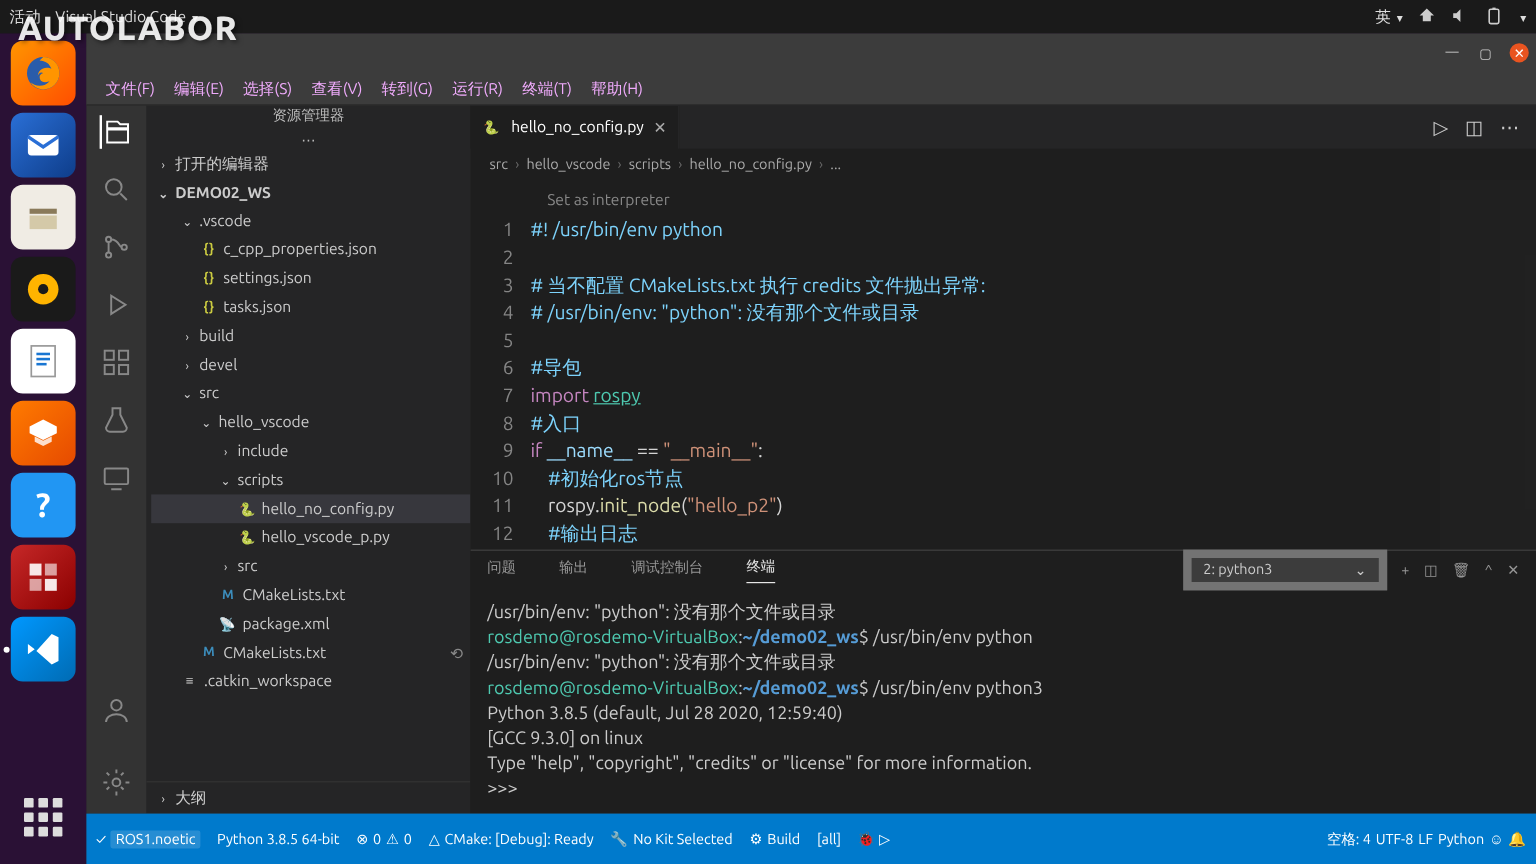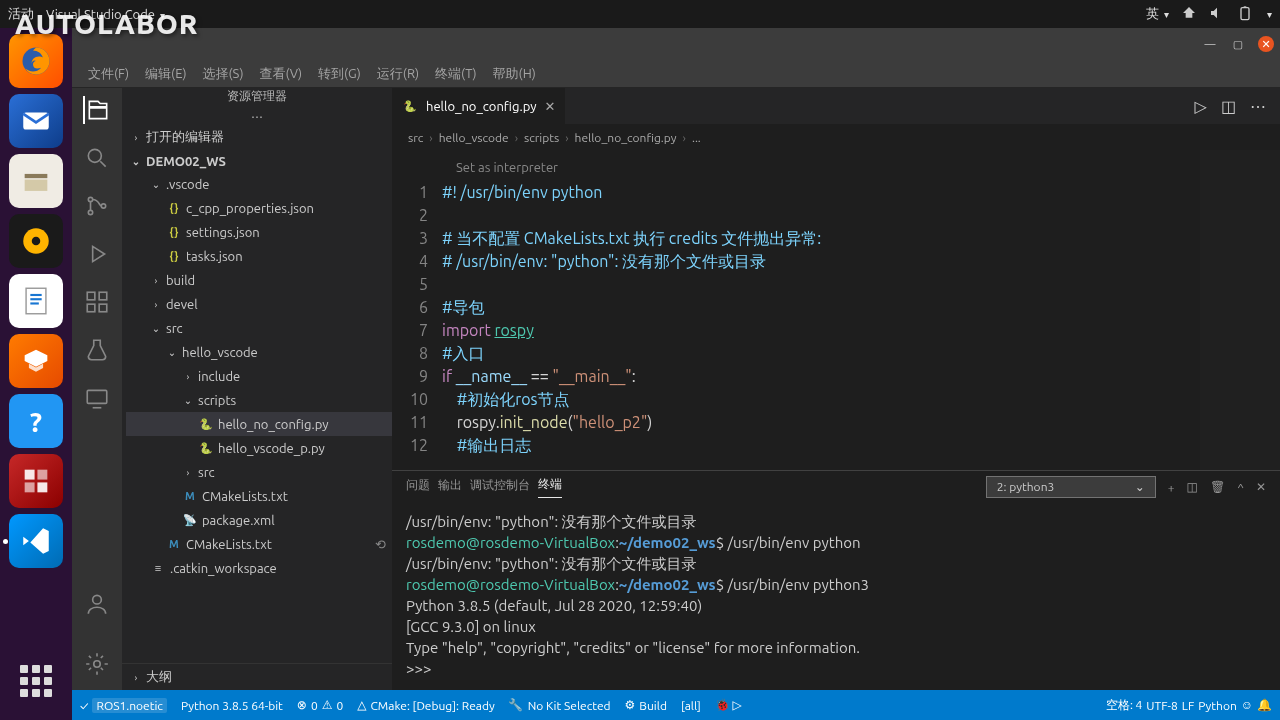--- a/index.html
+++ b/index.html
@@ -26,21 +26,21 @@
 .launcher-apps { margin-top: auto; margin-bottom: 10px; }
 .apps-grid { display: grid; grid-template-columns: repeat(3,8px); grid-template-rows: repeat(3,8px); gap: 4px; }
 .apps-grid span { background: #ddd; border-radius: 1px; }
 .vscode-window { flex: 1; display: flex; flex-direction: column; background: #2d2d2d; }
 .vscode-titlebar { height: 32px; background: #3c3c3c; display: flex; align-items: center; justify-content: center; position: relative; color: #ccc; font-size: 13px; }
 .vscode-titleicons { position: absolute; right: 6px; display: flex; gap: 12px; }
 .vscode-titleicons span { width: 16px; height: 16px; border-radius: 50%; display: flex; align-items: center; justify-content: center; font-size: 11px; }
 .ti-min { color: #ccc; }
 .ti-max { color: #ccc; }
 .ti-close { background: #e95420; color: #fff; }
-.vscode-menubar { height: 28px; background: #3c3c3c; display: flex; align-items: center; padding-left: 10px; gap: 4px; color: #a3a3a3; font-size: 13px; border-bottom: 1px solid #252525; }
+.vscode-menubar { height: 28px; background: #3c3c3c; display: flex; align-items: center; padding-left: 10px; gap: 4px; color: #f0abfc; font-size: 13px; border-bottom: 1px solid #252525; }
 .vscode-menubar span { padding: 2px 6px; }
 .vscode-body { flex: 1; display: flex; overflow: hidden; }
 .activitybar { width: 50px; background: #333333; display: flex; flex-direction: column; align-items: center; padding-top: 8px; gap: 20px; }
 .activitybar .ab-item { width: 28px; height: 28px; display: flex; align-items: center; justify-content: center; position: relative; }
 .activitybar svg { width: 26px; height: 26px; fill: none; stroke: #888; stroke-width: 1.5; }
 .ab-active { border-left: 2px solid #fff; }
 .ab-active svg { stroke: #fff; }
 .ab-bottom { margin-top: auto; margin-bottom: 12px; }
 .sidebar { width: 270px; background: #252526; color: #ccc; display: flex; flex-direction: column; font-size: 13px; }
 .sidebar-header { height: 36px; display: flex; align-items: center; justify-content: space-between; padding: 0 12px; font-size: 12px; color: #bbb; flex-direction: column; }
@@ -73,29 +73,29 @@
 .code-text { white-space: pre; }
 .c-green { color: #7dd3fc; }
 .c-cyan { color: #4ec9b0; text-decoration: underline; }
 .c-yellow { color: #dcdcaa; }
 .c-white { color: #d4d4d4; }
 .c-orange { color: #ce9178; }
 .c-purple { color: #c586c0; }
 .c-ltblue { color: #9cdcfe; }
 .minimap { position: absolute; right: 0; top: 0; width: 80px; height: 100%; background: rgba(40,40,40,0.3); }
 .panel { height: 220px; border-top: 1px solid #414141; display: flex; flex-direction: column; background: #1e1e1e; }
-.panel-tabs { height: 32px; display: flex; align-items: center; padding: 0 14px; gap: 8px; color: #969696; font-size: 12px; }
+.panel-tabs { height: 32px; display: flex; align-items: center; padding: 0 14px; gap: 36px; color: #969696; font-size: 12px; }
 .panel-tabs .pt { padding-bottom: 4px; cursor: pointer; }
 .panel-tabs .pt.active { color: #e7e7e7; border-bottom: 1px solid #e7e7e7; }
 .panel-right { margin-left: auto; display: flex; gap: 12px; align-items: center; }
-.term-select { background: #3c3c3c; color: #ccc; padding: 3px 10px; border: 1px solid #737373; font-size: 12px; min-width: 170px; display: flex; justify-content: space-between; }
+.term-select { background: #3c3c3c; color: #ccc; padding: 3px 10px; border: 7px solid #737373; font-size: 12px; min-width: 170px; display: flex; justify-content: space-between; }
 .terminal { flex: 1; padding: 8px 14px; font-family: "Consolas","Monaco",monospace; font-size: 15px; line-height: 21px; color: #ccc; overflow: hidden; }
 .term-cyan { color: #4ec9b0; font-weight: normal; }
 .term-blue { color: #569cd6; font-weight: bold; }
-.statusbar { height: 30px; background: #007acc; display: flex; align-items: center; color: #fff; font-size: 12px; padding: 0 8px; gap: 14px; }
+.statusbar { height: 42px; background: #007acc; display: flex; align-items: center; color: #fff; font-size: 12px; padding: 0 8px; gap: 14px; }
 .statusbar .sb-item { display: flex; align-items: center; gap: 4px; }
 .statusbar .sb-right { margin-left: auto; display: flex; gap: 4px; }
 .sb-check::before { content: "✓"; }
 .ros-badge { background: rgba(255,255,255,0.15); padding: 1px 4px; border-radius: 2px; }
 </style>
 </head>
 <body>
 
 <div class="watermark">AUTOLABOR</div>
 

